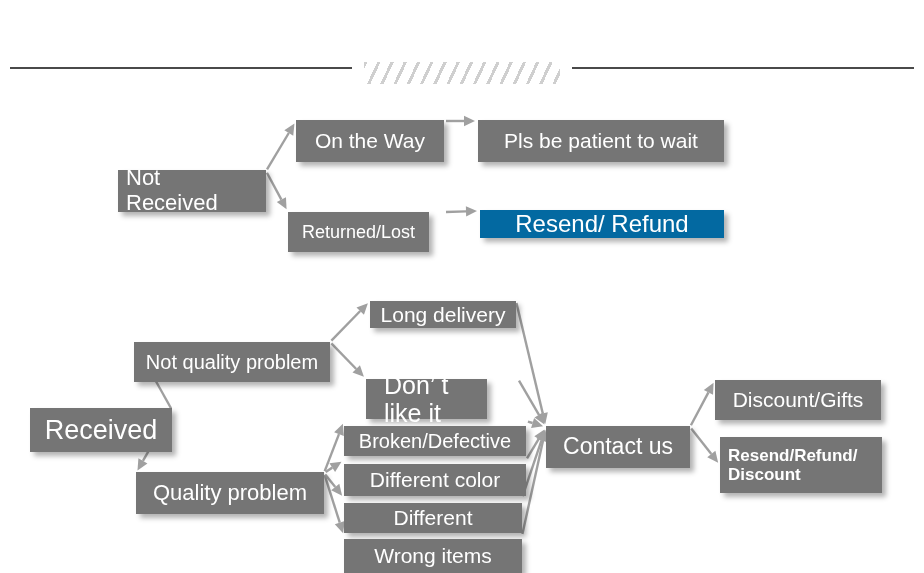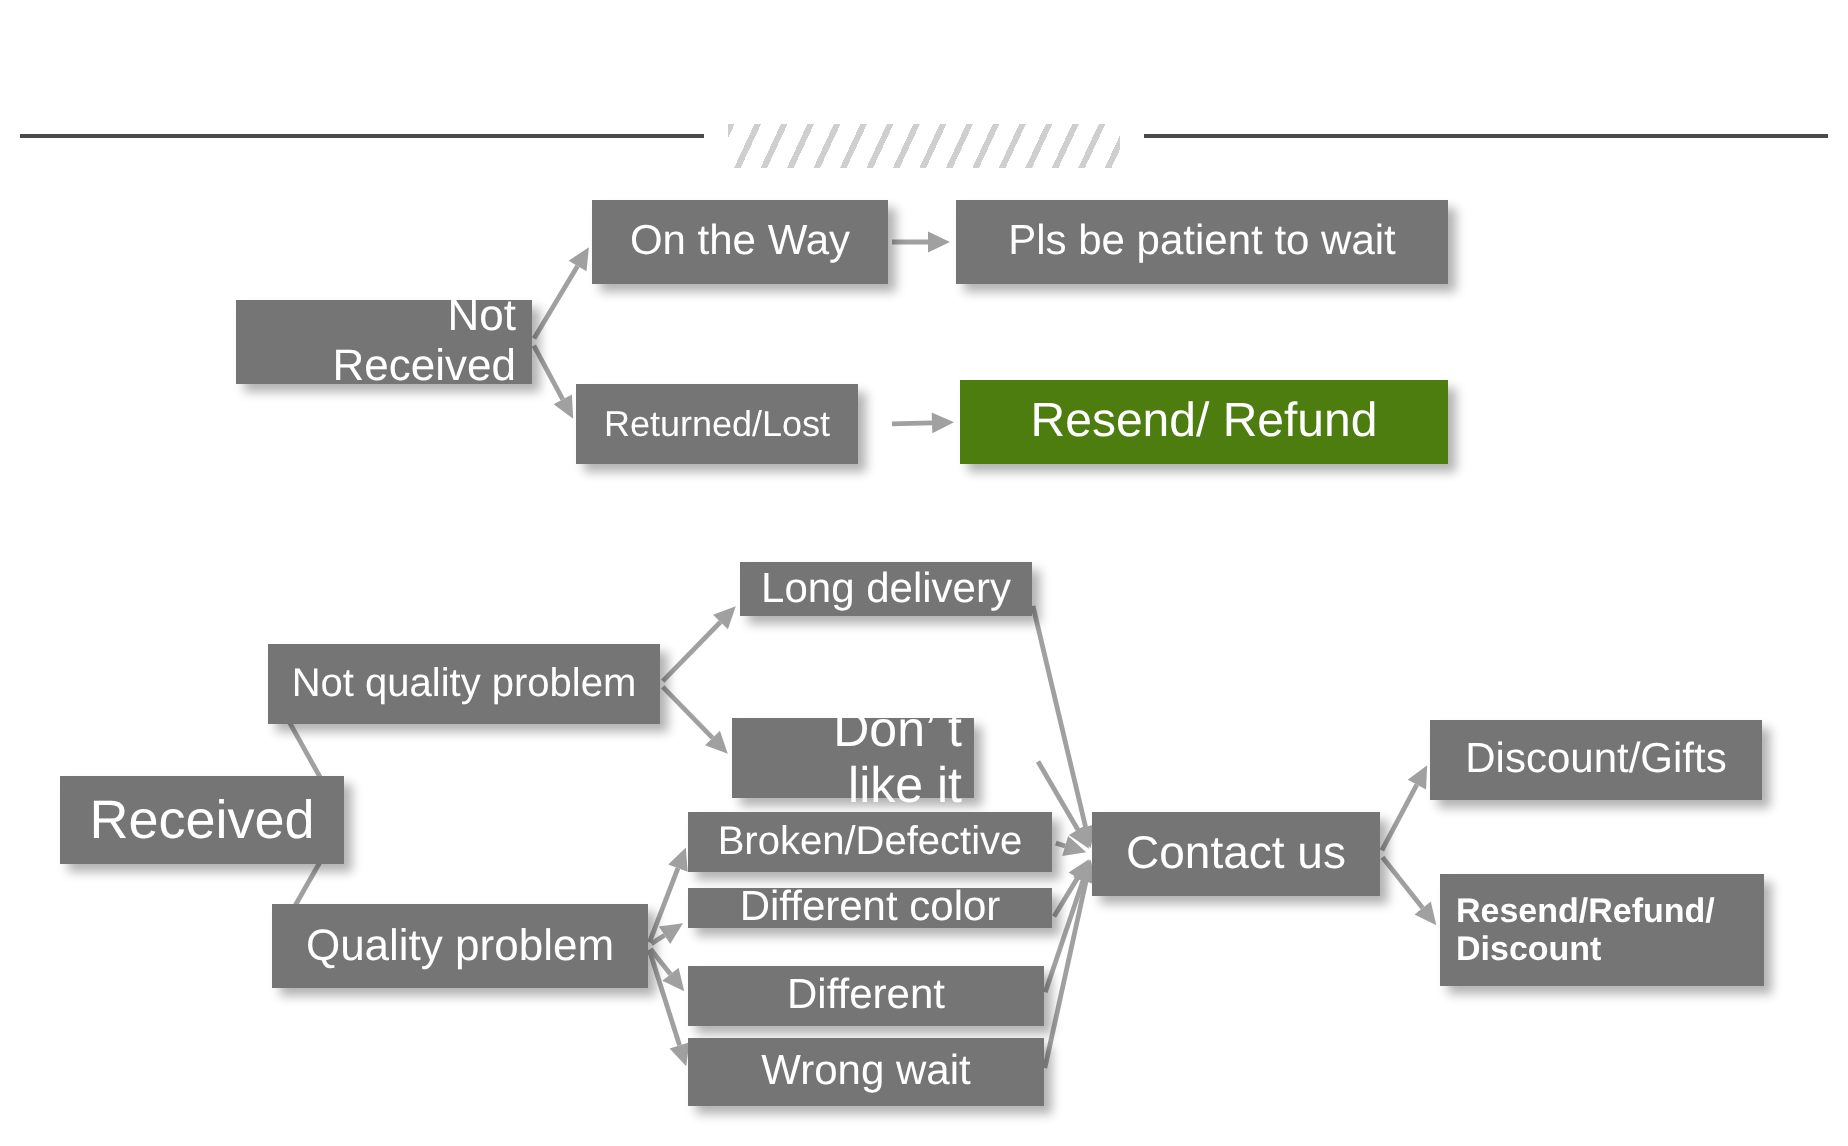--- a/index.html
+++ b/index.html
@@ -65,21 +65,21 @@
     position: absolute;
     background: #757575;
     color: #ffffff;
     box-shadow: 4px 4px 5px rgba(0,0,0,0.30);
     display: flex;
     align-items: center;
     box-sizing: border-box;
     line-height: 1.12;
     font-family: "Liberation Sans", sans-serif;
   }
-  .node.center { justify-content: center; text-align: right; }
+  .node.center { justify-content: center; text-align: left; margin-top: 20px; }
   .node.left   { justify-content: flex-start; text-align: left; }
 
   
   #connectors {
     position: absolute;
     left: 0;
     top: 0;
     width: 924px;
     height: 573px;
     pointer-events: none;
@@ -148,49 +148,49 @@
       </div>
       <div class="node center" style="left: 296px; top: 100px; width: 148px; height: 42px; font-size: 21px; padding-left: 8px; padding-right: 8px; background: rgb(117, 117, 117); color: rgb(255, 255, 255);">
         <span>On the Way</span>
       </div>
       <div class="node center" style="left: 478px; top: 100px; width: 246px; height: 42px; font-size: 21px; padding-left: 8px; padding-right: 8px; background: rgb(117, 117, 117); color: rgb(255, 255, 255);">
         <span>Pls be patient to wait</span>
       </div>
       <div class="node center" style="left: 288px; top: 192px; width: 141px; height: 40px; font-size: 18px; padding-left: 8px; padding-right: 8px; background: rgb(117, 117, 117); color: rgb(255, 255, 255);">
         <span>Returned/Lost</span>
       </div>
-      <div class="node center" style="left: 480px; top: 190px; width: 244px; height: 42px; font-size: 24px; padding-left: 8px; padding-right: 8px; background: #4d7c0f; color: rgb(255, 255, 255);">
+      <div class="node center" style="left: 480px; top: 190px; width: 244px; height: 28px; font-size: 24px; padding-left: 8px; padding-right: 8px; background: #0369a1; color: rgb(255, 255, 255);">
         <span>Resend/ Refund</span>
       </div>
       <div class="node center" style="left: 30px; top: 388px; width: 142px; height: 44px; font-size: 27px; padding-left: 8px; padding-right: 8px; background: rgb(117, 117, 117); color: rgb(255, 255, 255);">
         <span>Received</span>
       </div>
       <div class="node center" style="left: 134px; top: 322px; width: 196px; height: 40px; font-size: 20px; padding-left: 6px; padding-right: 6px; background: rgb(117, 117, 117); color: rgb(255, 255, 255);">
         <span>Not quality problem</span>
       </div>
       <div class="node center" style="left: 136px; top: 452px; width: 188px; height: 42px; font-size: 22px; padding-left: 6px; padding-right: 6px; background: rgb(117, 117, 117); color: rgb(255, 255, 255);">
         <span>Quality problem</span>
       </div>
       <div class="node center" style="left: 370px; top: 281px; width: 146px; height: 27px; font-size: 21px; padding-left: 6px; padding-right: 6px; background: rgb(117, 117, 117); color: rgb(255, 255, 255);">
         <span>Long delivery</span>
       </div>
       <div class="node center" style="left: 366px; top: 359px; width: 121px; height: 40px; font-size: 25px; padding-left: 18px; padding-right: 6px; background: rgb(117, 117, 117); color: rgb(255, 255, 255);">
         <span>Don’ t like it</span>
       </div>
       <div class="node center" style="left: 344px; top: 406px; width: 182px; height: 30px; font-size: 20px; padding-left: 4px; padding-right: 4px; background: rgb(117, 117, 117); color: rgb(255, 255, 255);">
         <span>Broken/Defective</span>
       </div>
-      <div class="node center" style="left: 344px; top: 444px; width: 182px; height: 20px; font-size: 21px; padding-left: 4px; padding-right: 4px; background: rgb(117, 117, 117); color: rgb(255, 255, 255);">
+      <div class="node center" style="left: 344px; top: 444px; width: 182px; height: 32px; font-size: 21px; padding-left: 4px; padding-right: 4px; background: rgb(117, 117, 117); color: rgb(255, 255, 255);">
         <span>Different color</span>
       </div>
       <div class="node center" style="left: 344px; top: 483px; width: 178px; height: 30px; font-size: 21px; padding-left: 4px; padding-right: 4px; background: rgb(117, 117, 117); color: rgb(255, 255, 255);">
         <span>Different</span>
       </div>
       <div class="node center" style="left: 344px; top: 519px; width: 178px; height: 34px; font-size: 21px; padding-left: 4px; padding-right: 4px; background: rgb(117, 117, 117); color: rgb(255, 255, 255);">
-        <span>Wrong wait</span>
+        <span>Wrong items</span>
       </div>
       <div class="node center" style="left: 546px; top: 406px; width: 144px; height: 42px; font-size: 23px; padding-left: 6px; padding-right: 6px; background: rgb(117, 117, 117); color: rgb(255, 255, 255);">
         <span>Contact us</span>
       </div>
       <div class="node center" style="left: 715px; top: 360px; width: 166px; height: 40px; font-size: 21px; padding-left: 6px; padding-right: 6px; background: rgb(117, 117, 117); color: rgb(255, 255, 255);">
         <span>Discount/Gifts</span>
       </div>
       <div class="node left" style="left: 720px; top: 437px; width: 162px; height: 56px; font-size: 17px; padding-left: 8px; padding-right: 8px; background: rgb(117, 117, 117); color: rgb(255, 255, 255); font-weight: bold;">
         <span>Resend/Refund/ Discount</span>
       </div>

